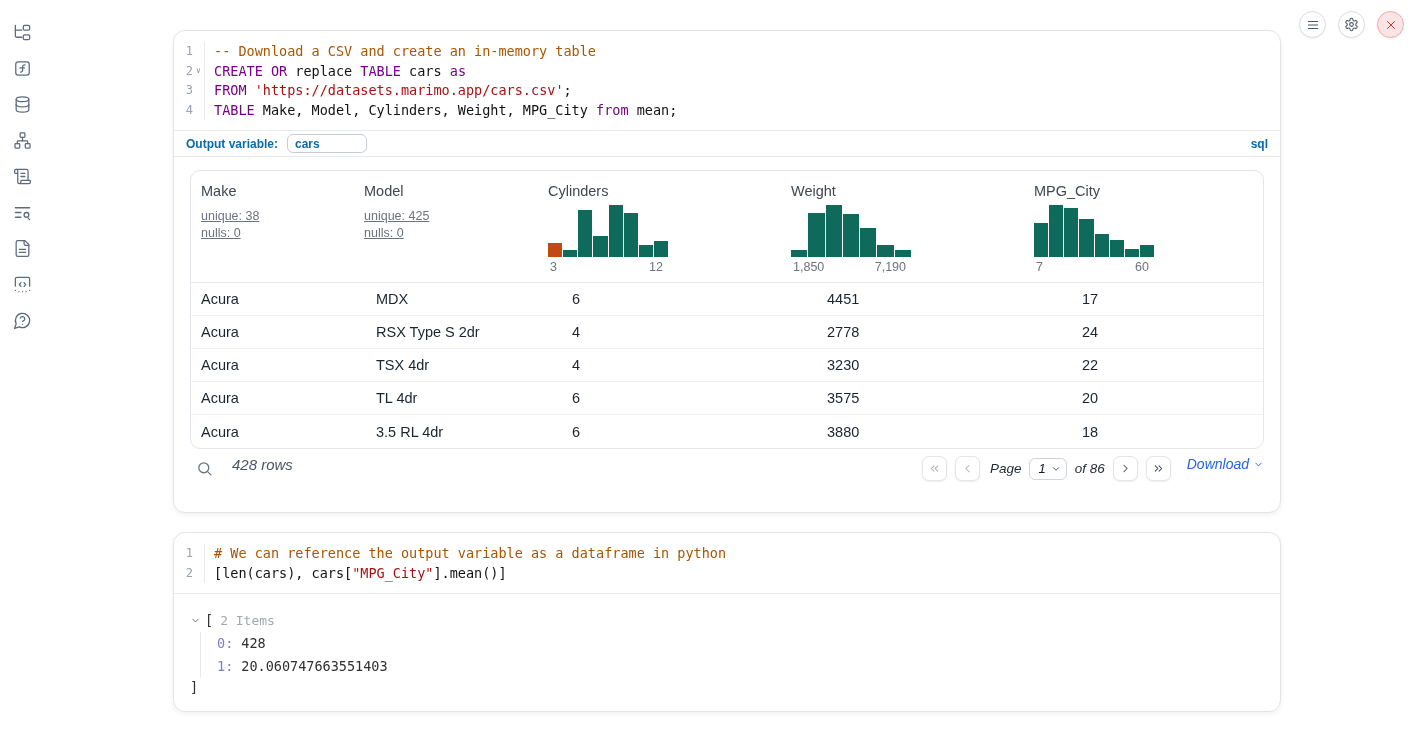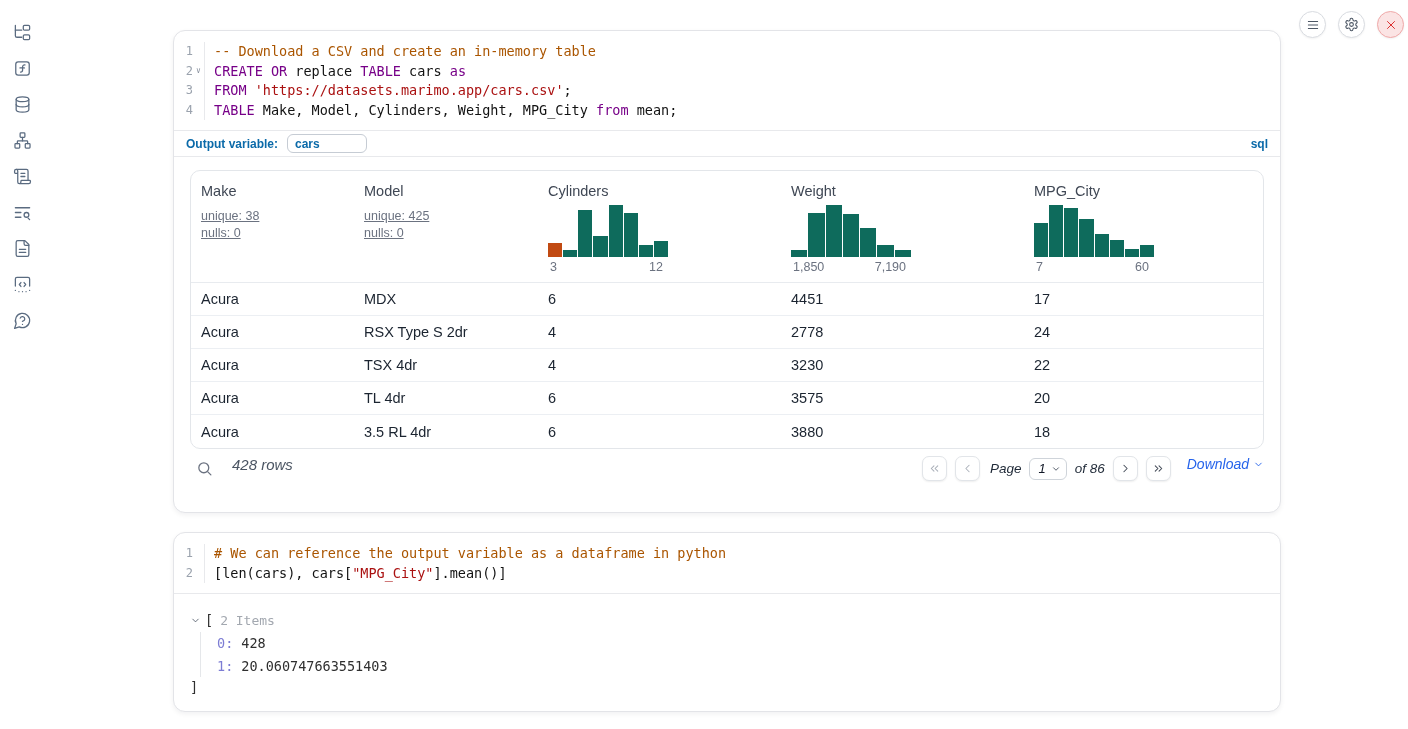--- a/index.html
+++ b/index.html
@@ -58,21 +58,21 @@
   .thead { border-bottom:1px solid #e8ebef; padding-top:10px; }
   .hcell { padding:2px 10px 8px; }
   .hlabel { font-size:14.5px; color:#3f4754; cursor:pointer; }
   .hstats { margin-top:9px; font-size:12.5px; color:#6b7280; line-height:17px;text-decoration:underline; }
   .hist { margin-top:6px; width:120px; }
   .hist-bars { display:flex; align-items:flex-end; gap:1px; height:52px; }
   .hist-bar { flex:1; }
   .hist-axis { display:flex; justify-content:space-between; font-size:12.5px; color:#6b7280;
                margin-top:3px; padding:0 5px 0 2px; }
   .trow { height:33px; border-bottom:1px solid #eceff3; align-items:center;
-          font-size:14.5px; color:#1b2430; }
+          font-size:14.5px; color:#1b2430;gap:12px; }
   .trow:last-child { border-bottom:none; }
   .tcell { padding-left:10px; }
 
   
   .table-footer { display:flex; align-items:flex-start; height:32px; margin-top:7px;font-style:italic; }
   .search-btn { width:24px; height:24px; margin-left:2px; display:flex; align-items:center;
                 justify-content:center; cursor:pointer; }
   .search-btn svg { stroke:#6b7280; fill:none; stroke-width:1.8; stroke-linecap:round; }
   .rowcount { margin-left:16px; font-size:15px; color:#4b5563; }
   .pager { margin-left:auto; display:flex; align-items:center; gap:8px; }

